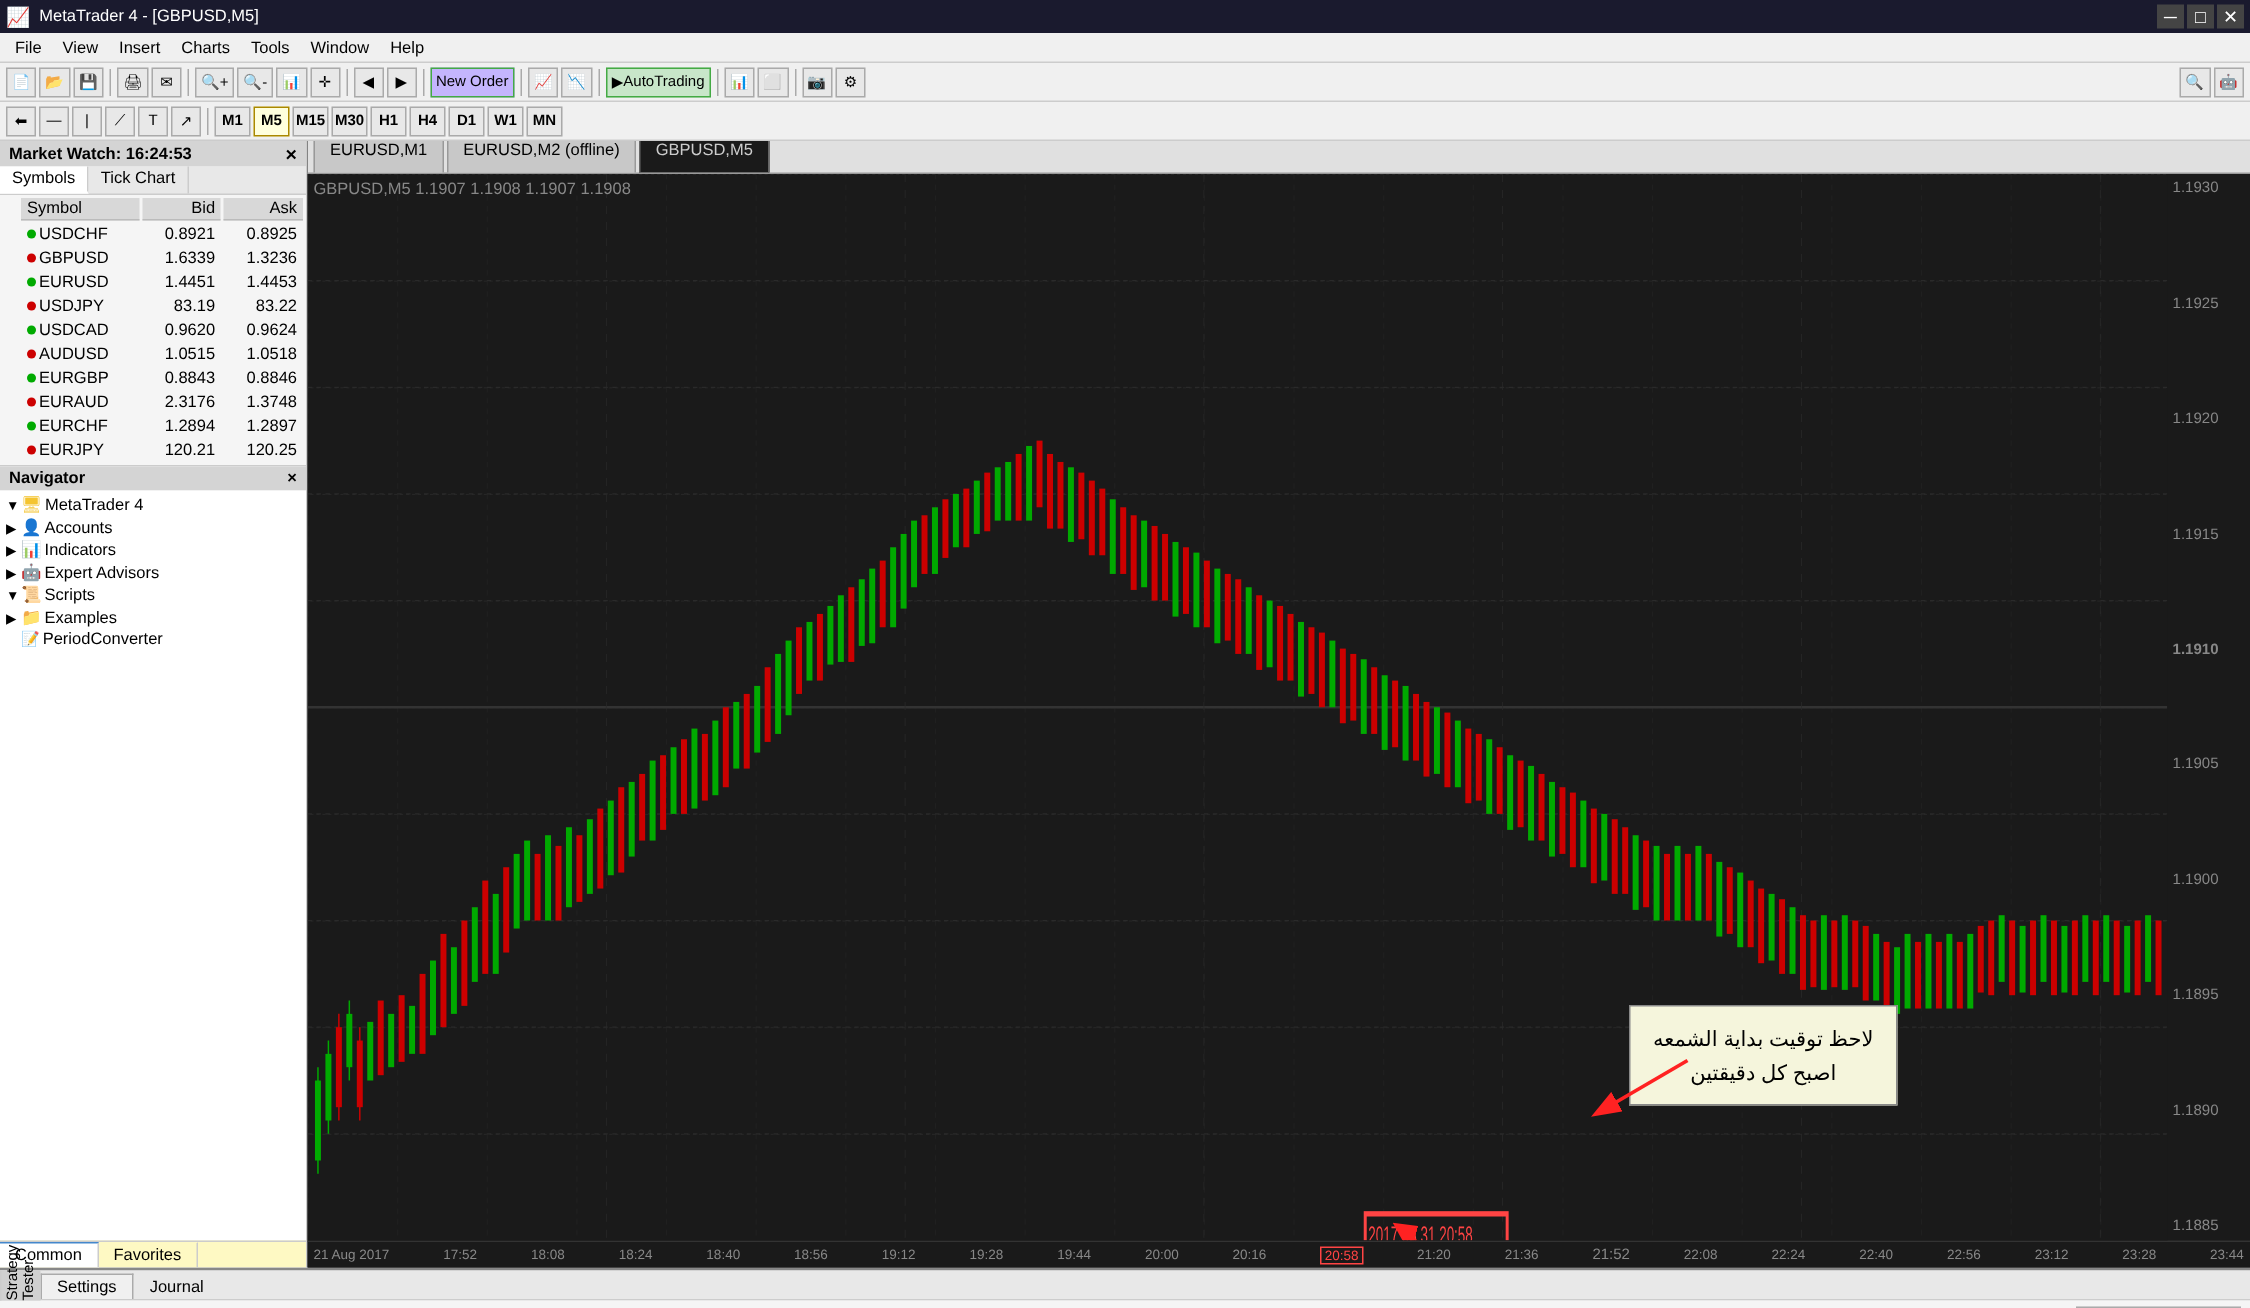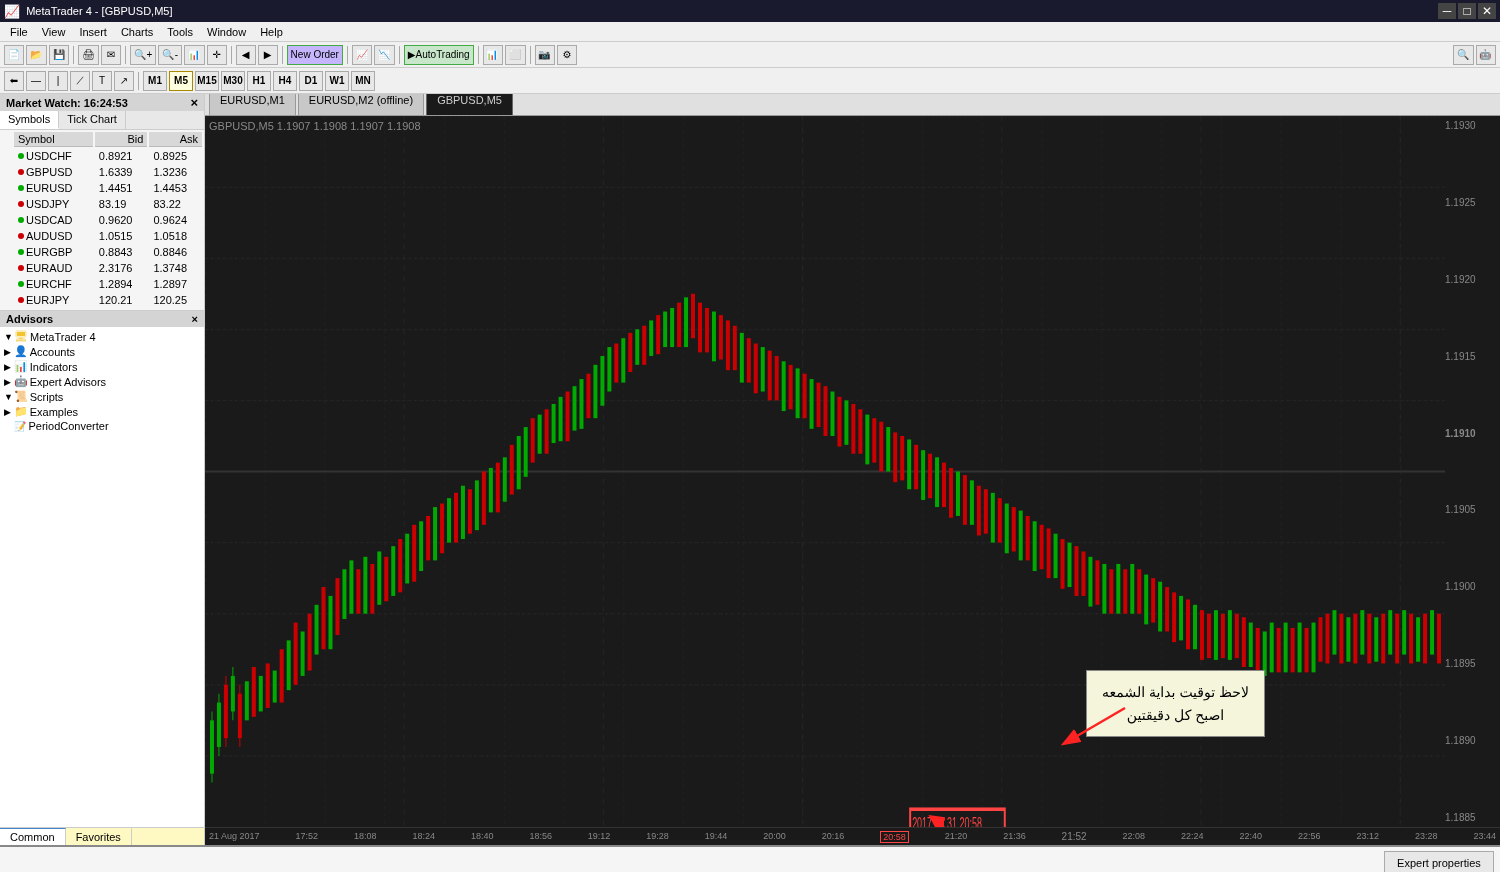--- a/index.html
+++ b/index.html
@@ -32,21 +32,21 @@
     
     #market-watch { flex: 0 0 auto; border-bottom: 1px solid #ccc; }
     #market-watch-header { background: #d4d4d4; padding: 2px 6px; font-weight: bold; font-size: 11px; display: flex; justify-content: space-between; align-items: center; }
     #market-watch-header .close-btn { cursor: pointer; font-size: 13px; line-height: 1; }
     .mw-tabs { display: flex; background: #e8e8e8; border-bottom: 1px solid #ccc; }
     .mw-tab { padding: 2px 8px; cursor: pointer; font-size: 11px; border-right: 1px solid #ccc; }
     .mw-tab.active { background: #fff; border-bottom: 2px solid #fff; }
     .mw-table { width: 100%; font-size: 11px; }
     .mw-table thead th { background: #d8d8d8; padding: 1px 4px; text-align: right; font-weight: normal; border-bottom: 1px solid #bbb; }
     .mw-table thead th:first-child { text-align: left; }
-    .mw-table tbody td { padding: 1px 4px; }
+    .mw-table tbody td { padding: 1px 4px; text-align: right; }
     .mw-table tbody td:first-child { text-align: left; display: flex; align-items: center; gap: 2px; }
     .dot { width: 6px; height: 6px; border-radius: 50%; display: inline-block; flex-shrink: 0; }
     .dot-green { background: #00aa00; }
     .dot-red { background: #cc0000; }
     .mw-scroll { max-height: 180px; overflow-y: auto; padding-left: 12px; }
 
     
     #navigator { flex: 1; overflow: hidden; display: flex; flex-direction: column; }
     #navigator-header { background: #d4d4d4; padding: 2px 6px; font-weight: bold; font-size: 11px; display: flex; justify-content: space-between; align-items: center; }
     #navigator-content { flex: 1; overflow-y: auto; padding: 2px 0; background: #fff; }
@@ -66,21 +66,21 @@
     #chart-info { position: absolute; top: 4px; left: 4px; color: #888; font-size: 11px; z-index: 5; }
 
     
     #chart-svg { width: 100%; height: 100%; }
 
     
     .annotation-box { position: absolute; bottom: 100px; right: 350px; background: #f5f5dc; border: 1px solid #888; padding: 10px 15px; font-size: 14px; color: #000; text-align: center; line-height: 1.6; z-index: 10; }
 
     
     #chart-yaxis { width: 55px; background: #1a1a1a; display: flex; flex-direction: column; justify-content: space-between; padding: 4px 0; }
-    .y-label { color: #888; font-size: 10px; padding-right: 4px; }
+    .y-label { color: #888; font-size: 10px; text-align: right; padding-right: 21px; }
 
     
     #chart-row { flex: 1; display: flex; overflow: hidden; }
 
     
     #xaxis { height: 18px; background: #1a1a1a; color: #888; font-size: 9px; display: flex; align-items: center; overflow: hidden; border-top: 1px solid #333; }
 
     
     #bottom-panel { background: #f0f0f0; border-top: 1px solid #ccc; }
     .tester-tab { padding: 2px 10px; font-size: 11px; cursor: pointer; border: 1px solid transparent; border-bottom: none; }
@@ -289,21 +289,21 @@
     <td>1.4575</td>
     <td>1.4585</td>
   </tr>
             </tbody>
         </table>
       </div>
     </div>
 
     <div id="navigator">
       <div id="navigator-header">
-        <span>Advisors</span>
+        <span>Navigator</span>
         <span>×</span>
       </div>
       <div id="navigator-content">
         <div class="nav-tree-row">
           <span class="triangle">▼</span>
           <span class="folder-icon">🖥</span>
           <span>MetaTrader 4</span>
         </div>
         <div class="nav-tree-row nav-indent-1">
           <span class="triangle">▶</span>
@@ -641,20 +641,27 @@
         <span style="color:#888;font-size:9px;">22:56</span>
         <span style="color:#888;font-size:9px;">23:12</span>
         <span style="color:#888;font-size:9px;">23:28</span>
         <span style="color:#888;font-size:9px;">23:44</span>
       </div>
     </div>
   </div>
 </div>
 
 <div id="bottom-panel" style="height:250px;background:#f5f5f5;border-top:2px solid #888;">
+  <div style="display:flex;align-items:center;background:#e8e8e8;border-bottom:1px solid #ccc;height:20px;">
+    <span style="font-size:10px;writing-mode:vertical-rl;transform:rotate(180deg);padding:0 2px;background:#d0d0d0;height:20px;display:flex;align-items:center;border-right:1px solid #ccc;">Strategy Tester</span>
+    <div id="tester-tabs-bar" style="display:flex;align-items:flex-end;height:100%;">
+      <div class="tester-tab active">Settings</div>
+      <div class="tester-tab">Journal</div>
+    </div>
+  </div>
 
   <div style="padding:4px 6px;background:#f5f5f5;">
 
     <div style="display:flex;align-items:center;margin-bottom:3px;gap:4px;">
       <span style="width:10px;"></span>
 
       <div style="margin-left:auto;display:flex;flex-direction:column;gap:3px;">
         <button class="tester-btn right-btn" style="height:24px;min-width:110px;">Expert properties</button>
       </div>
     </div>

